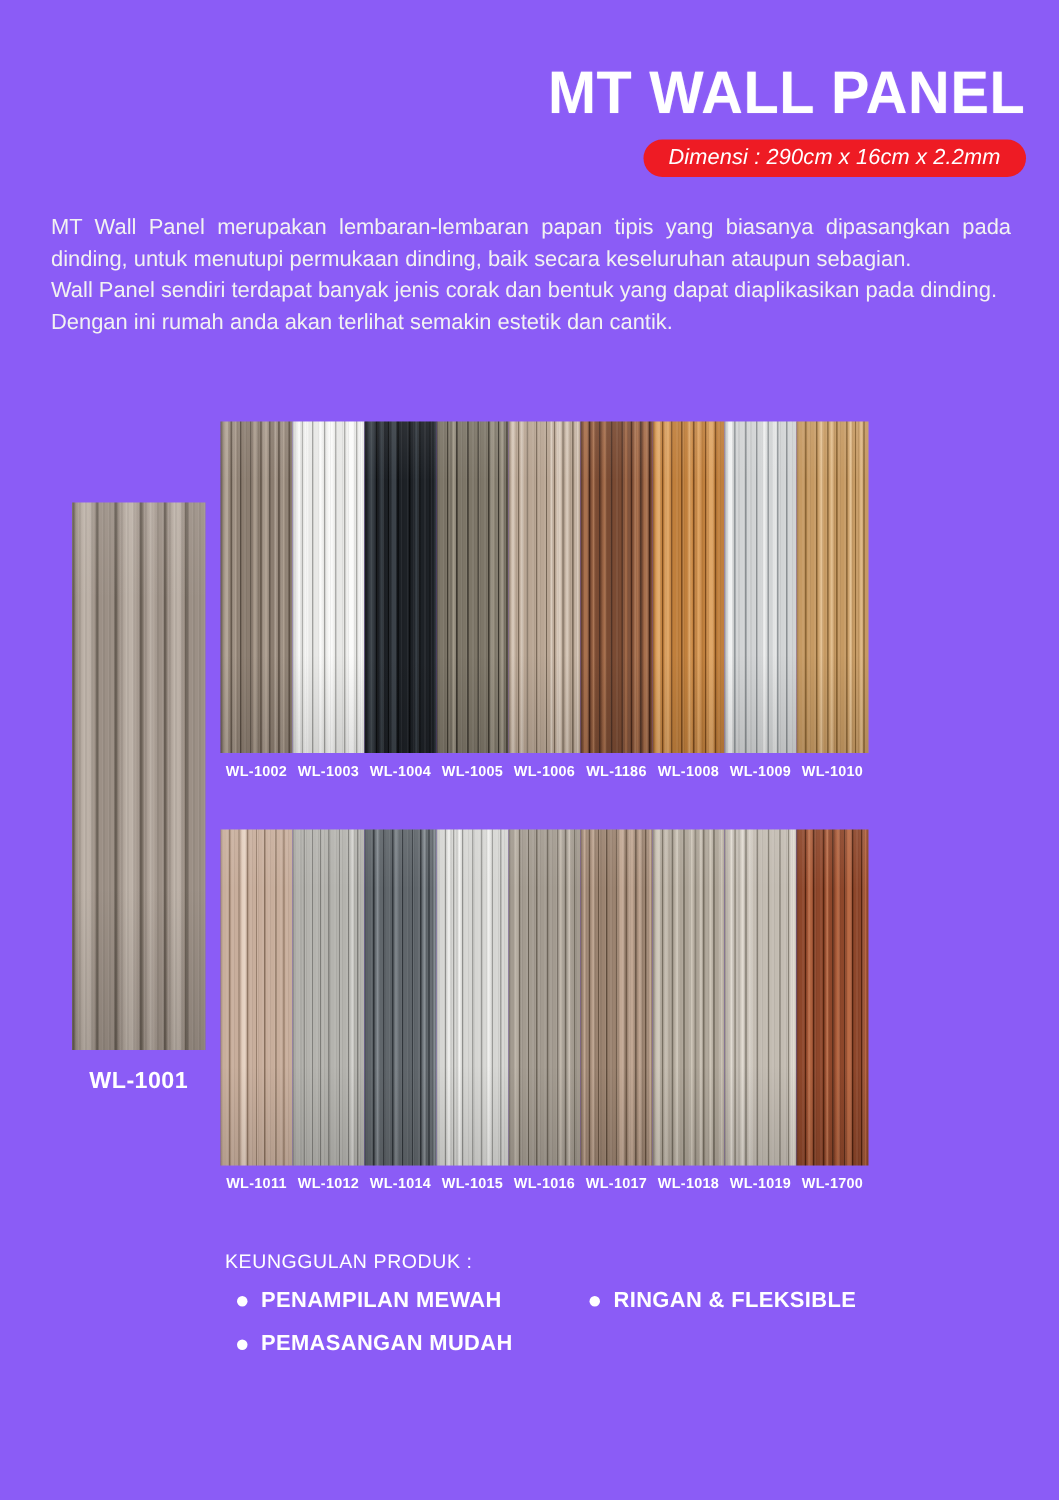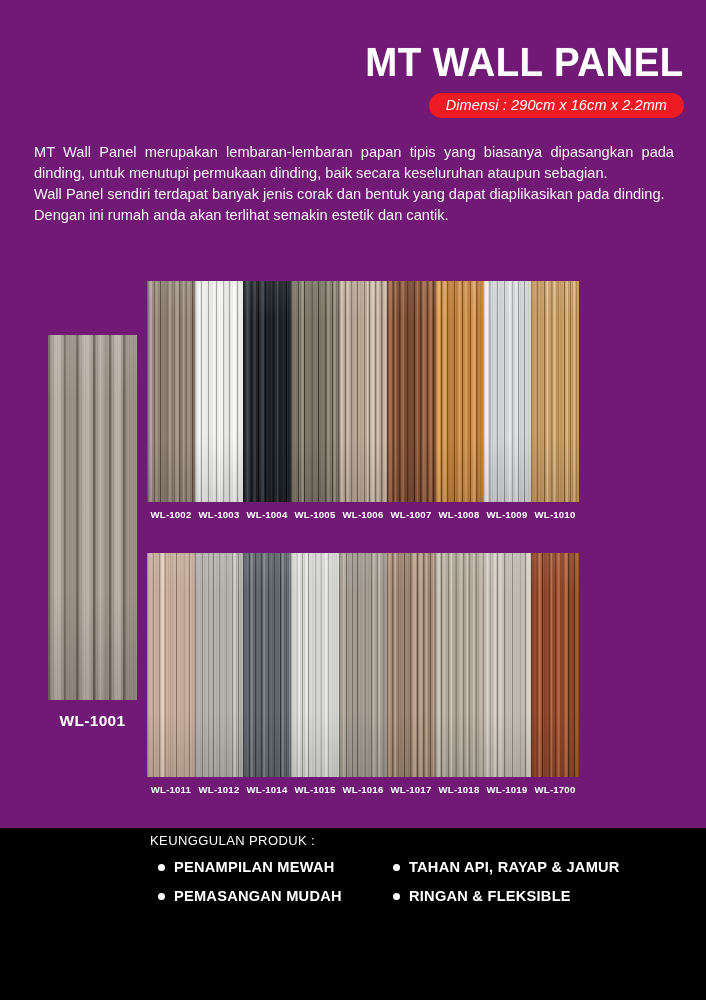--- a/index.html
+++ b/index.html
@@ -7,22 +7,22 @@
 
   html, body {
     width:706px; height:1000px;
     background:#000;
     font-family:"Liberation Sans", sans-serif;
     overflow:hidden;
   }
 
   .page {
     position:relative;
-    width:706px; height:828px;
-    background:#701a75;
+    width:706px; height:1000px;
+    background:#8b5cf6;
   }
 
   
   .header {
     position:absolute;
     top:42px; right:22px;
     text-align:right;
   }
   .title {
     font-size:40px;
@@ -178,21 +178,21 @@
       <div class="swatch">
         <div class="chip" style="background: linear-gradient(rgba(255, 255, 255, 0.07) 0%, rgba(255, 255, 255, 0) 18%, rgba(0, 0, 0, 0) 70%, rgba(0, 0, 0, 0.1) 100%), repeating-linear-gradient(90deg, rgba(255, 255, 255, 0.05) 0px, rgba(255, 255, 255, 0.05) 1px, rgba(0, 0, 0, 0.05) 1px, rgba(0, 0, 0, 0.05) 2px, rgba(255, 255, 255, 0) 2px, rgba(255, 255, 255, 0) 4px), linear-gradient(90deg, rgb(63, 58, 49) 0%, rgb(63, 58, 49) 0.88%, rgb(125, 118, 104) 2.5%, rgb(125, 118, 104) 6.92%, rgb(125, 118, 104) 10.43%, rgb(125, 118, 104) 14.22%, rgb(63, 58, 49) 14.72%, rgb(63, 58, 49) 15.49%, rgb(125, 118, 104) 16.92%, rgb(125, 118, 104) 20.79%, rgb(165, 157, 141) 23.86%, rgb(125, 118, 104) 27.18%, rgb(63, 58, 49) 27.62%, rgb(63, 58, 49) 28.54%, rgb(125, 118, 104) 30.24%, rgb(125, 118, 104) 34.85%, rgb(125, 118, 104) 38.52%, rgb(125, 118, 104) 42.48%, rgb(63, 58, 49) 43%, rgb(63, 58, 49) 43.85%, rgb(125, 118, 104) 45.42%, rgb(125, 118, 104) 49.69%, rgb(125, 118, 104) 53.08%, rgb(125, 118, 104) 56.74%, rgb(63, 58, 49) 57.23%, rgb(63, 58, 49) 58.11%, rgb(125, 118, 104) 59.74%, rgb(125, 118, 104) 64.19%, rgb(125, 118, 104) 67.72%, rgb(125, 118, 104) 71.54%, rgb(63, 58, 49) 72.04%, rgb(63, 58, 49) 72.84%, rgb(125, 118, 104) 74.33%, rgb(165, 157, 141) 78.36%, rgb(125, 118, 104) 81.57%, rgb(125, 118, 104) 85.03%, rgb(63, 58, 49) 85.49%, rgb(63, 58, 49) 86.2%, rgb(125, 118, 104) 87.5%, rgb(165, 157, 141) 91.06%, rgb(125, 118, 104) 93.88%, rgb(125, 118, 104) 96.93%, rgb(63, 58, 49) 97.33%, rgb(63, 58, 49) 98.1%, rgb(125, 118, 104) 99.53%, rgb(125, 118, 104) 100%, rgb(125, 118, 104) 100%, rgb(125, 118, 104) 99.56%);"></div>
         <div class="cap">WL-1005</div>
       </div>
       <div class="swatch">
         <div class="chip" style="background: linear-gradient(rgba(255, 255, 255, 0.07) 0%, rgba(255, 255, 255, 0) 18%, rgba(0, 0, 0, 0) 70%, rgba(0, 0, 0, 0.1) 100%), repeating-linear-gradient(90deg, rgba(255, 255, 255, 0.05) 0px, rgba(255, 255, 255, 0.05) 1px, rgba(0, 0, 0, 0.05) 1px, rgba(0, 0, 0, 0.05) 2px, rgba(255, 255, 255, 0) 2px, rgba(255, 255, 255, 0) 4px), linear-gradient(90deg, rgb(122, 106, 90) 0%, rgb(122, 106, 90) 0.8%, rgb(185, 166, 148) 2.29%, rgb(220, 206, 192) 6.32%, rgb(185, 166, 148) 9.53%, rgb(185, 166, 148) 12.99%, rgb(122, 106, 90) 13.45%, rgb(122, 106, 90) 14.15%, rgb(185, 166, 148) 15.46%, rgb(220, 206, 192) 19.01%, rgb(185, 166, 148) 21.84%, rgb(185, 166, 148) 24.88%, rgb(122, 106, 90) 25.29%, rgb(122, 106, 90) 26.06%, rgb(185, 166, 148) 27.49%, rgb(185, 166, 148) 31.37%, rgb(185, 166, 148) 34.46%, rgb(185, 166, 148) 37.79%, rgb(122, 106, 90) 38.23%, rgb(122, 106, 90) 39.06%, rgb(185, 166, 148) 40.59%, rgb(185, 166, 148) 44.75%, rgb(185, 166, 148) 48.06%, rgb(185, 166, 148) 51.64%, rgb(122, 106, 90) 52.11%, rgb(122, 106, 90) 52.77%, rgb(185, 166, 148) 53.99%, rgb(185, 166, 148) 57.31%, rgb(220, 206, 192) 59.95%, rgb(185, 166, 148) 62.81%, rgb(122, 106, 90) 63.18%, rgb(122, 106, 90) 63.89%, rgb(185, 166, 148) 65.22%, rgb(220, 206, 192) 68.82%, rgb(220, 206, 192) 71.67%, rgb(185, 166, 148) 74.76%, rgb(122, 106, 90) 75.17%, rgb(122, 106, 90) 75.97%, rgb(185, 166, 148) 77.46%, rgb(220, 206, 192) 81.49%, rgb(185, 166, 148) 84.7%, rgb(185, 166, 148) 88.16%, rgb(122, 106, 90) 88.62%, rgb(122, 106, 90) 89.61%, rgb(185, 166, 148) 91.45%, rgb(220, 206, 192) 96.45%, rgb(185, 166, 148) 98.05%, rgb(185, 166, 148) 99.43%);"></div>
         <div class="cap">WL-1006</div>
       </div>
       <div class="swatch">
         <div class="chip" style="background: linear-gradient(rgba(255, 255, 255, 0.07) 0%, rgba(255, 255, 255, 0) 18%, rgba(0, 0, 0, 0) 70%, rgba(0, 0, 0, 0.1) 100%), repeating-linear-gradient(90deg, rgba(255, 255, 255, 0.05) 0px, rgba(255, 255, 255, 0.05) 1px, rgba(0, 0, 0, 0.05) 1px, rgba(0, 0, 0, 0.05) 2px, rgba(255, 255, 255, 0) 2px, rgba(255, 255, 255, 0) 4px), linear-gradient(90deg, rgb(67, 37, 24) 0%, rgb(67, 37, 24) 0.71%, rgb(122, 75, 51) 2.04%, rgb(169, 113, 78) 5.63%, rgb(169, 113, 78) 8.49%, rgb(122, 75, 51) 11.58%, rgb(67, 37, 24) 11.99%, rgb(67, 37, 24) 12.79%, rgb(122, 75, 51) 14.27%, rgb(169, 113, 78) 18.31%, rgb(122, 75, 51) 21.52%, rgb(122, 75, 51) 24.98%, rgb(67, 37, 24) 25.44%, rgb(67, 37, 24) 26.43%, rgb(122, 75, 51) 28.27%, rgb(169, 113, 78) 33.27%, rgb(122, 75, 51) 37.24%, rgb(122, 75, 51) 41.53%, rgb(67, 37, 24) 42.1%, rgb(67, 37, 24) 43%, rgb(122, 75, 51) 44.68%, rgb(122, 75, 51) 49.23%, rgb(122, 75, 51) 52.85%, rgb(122, 75, 51) 56.75%, rgb(67, 37, 24) 57.27%, rgb(67, 37, 24) 58.02%, rgb(122, 75, 51) 59.42%, rgb(169, 113, 78) 63.23%, rgb(122, 75, 51) 66.26%, rgb(122, 75, 51) 69.53%, rgb(67, 37, 24) 69.96%, rgb(67, 37, 24) 70.76%, rgb(122, 75, 51) 72.24%, rgb(169, 113, 78) 76.27%, rgb(169, 113, 78) 79.48%, rgb(122, 75, 51) 82.94%, rgb(67, 37, 24) 83.4%, rgb(67, 37, 24) 84.12%, rgb(122, 75, 51) 85.47%, rgb(169, 113, 78) 89.14%, rgb(169, 113, 78) 92.05%, rgb(122, 75, 51) 95.19%, rgb(67, 37, 24) 95.61%, rgb(67, 37, 24) 96.46%, rgb(122, 75, 51) 98.04%, rgb(122, 75, 51) 100%, rgb(122, 75, 51) 100%, rgb(122, 75, 51) 99.51%);"></div>
-        <div class="cap">WL-1007</div>
+        <div class="cap">WL-1186</div>
       </div>
       <div class="swatch">
         <div class="chip" style="background: linear-gradient(rgba(255, 255, 255, 0.07) 0%, rgba(255, 255, 255, 0) 18%, rgba(0, 0, 0, 0) 70%, rgba(0, 0, 0, 0.1) 100%), repeating-linear-gradient(90deg, rgba(255, 255, 255, 0.05) 0px, rgba(255, 255, 255, 0.05) 1px, rgba(0, 0, 0, 0.05) 1px, rgba(0, 0, 0, 0.05) 2px, rgba(255, 255, 255, 0) 2px, rgba(255, 255, 255, 0) 4px), linear-gradient(90deg, rgb(122, 74, 29) 0%, rgb(122, 74, 29) 0.8%, rgb(192, 127, 60) 2.28%, rgb(224, 167, 103) 6.32%, rgb(224, 167, 103) 9.52%, rgb(192, 127, 60) 12.98%, rgb(122, 74, 29) 13.44%, rgb(122, 74, 29) 14.17%, rgb(192, 127, 60) 15.52%, rgb(224, 167, 103) 19.18%, rgb(224, 167, 103) 22.09%, rgb(192, 127, 60) 25.23%, rgb(122, 74, 29) 25.65%, rgb(122, 74, 29) 26.5%, rgb(192, 127, 60) 28.08%, rgb(192, 127, 60) 32.39%, rgb(192, 127, 60) 35.8%, rgb(192, 127, 60) 39.5%, rgb(122, 74, 29) 39.98%, rgb(122, 74, 29) 40.97%, rgb(192, 127, 60) 42.81%, rgb(192, 127, 60) 47.8%, rgb(224, 167, 103) 51.77%, rgb(192, 127, 60) 56.05%, rgb(122, 74, 29) 56.62%, rgb(122, 74, 29) 57.59%, rgb(192, 127, 60) 59.39%, rgb(224, 167, 103) 64.27%, rgb(192, 127, 60) 68.16%, rgb(192, 127, 60) 72.35%, rgb(122, 74, 29) 72.91%, rgb(122, 74, 29) 73.73%, rgb(192, 127, 60) 75.24%, rgb(224, 167, 103) 79.36%, rgb(224, 167, 103) 82.64%, rgb(192, 127, 60) 86.18%, rgb(122, 74, 29) 86.64%, rgb(122, 74, 29) 87.56%, rgb(192, 127, 60) 89.27%, rgb(192, 127, 60) 93.89%, rgb(192, 127, 60) 96.64%, rgb(192, 127, 60) 99.48%);"></div>
         <div class="cap">WL-1008</div>
       </div>
       <div class="swatch">
         <div class="chip" style="background: linear-gradient(rgba(255, 255, 255, 0.07) 0%, rgba(255, 255, 255, 0) 18%, rgba(0, 0, 0, 0) 70%, rgba(0, 0, 0, 0.1) 100%), repeating-linear-gradient(90deg, rgba(255, 255, 255, 0.05) 0px, rgba(255, 255, 255, 0.05) 1px, rgba(0, 0, 0, 0.05) 1px, rgba(0, 0, 0, 0.05) 2px, rgba(255, 255, 255, 0) 2px, rgba(255, 255, 255, 0) 4px), linear-gradient(90deg, rgb(146, 151, 154) 0%, rgb(146, 151, 154) 0.82%, rgb(210, 212, 213) 2.34%, rgb(240, 241, 241) 6.46%, rgb(240, 241, 241) 9.73%, rgb(210, 212, 213) 13.27%, rgb(146, 151, 154) 13.74%, rgb(146, 151, 154) 14.65%, rgb(210, 212, 213) 16.36%, rgb(210, 212, 213) 20.99%, rgb(210, 212, 213) 24.67%, rgb(210, 212, 213) 28.64%, rgb(146, 151, 154) 29.16%, rgb(146, 151, 154) 30.02%, rgb(210, 212, 213) 31.62%, rgb(210, 212, 213) 35.96%, rgb(210, 212, 213) 39.4%, rgb(210, 212, 213) 43.12%, rgb(146, 151, 154) 43.62%, rgb(146, 151, 154) 44.59%, rgb(210, 212, 213) 46.4%, rgb(210, 212, 213) 51.31%, rgb(240, 241, 241) 55.21%, rgb(210, 212, 213) 59.43%, rgb(146, 151, 154) 59.98%, rgb(146, 151, 154) 60.79%, rgb(210, 212, 213) 62.3%, rgb(210, 212, 213) 66.39%, rgb(240, 241, 241) 69.65%, rgb(210, 212, 213) 73.16%, rgb(146, 151, 154) 73.62%, rgb(146, 151, 154) 74.35%, rgb(210, 212, 213) 75.71%, rgb(210, 212, 213) 79.4%, rgb(210, 212, 213) 82.33%, rgb(210, 212, 213) 85.5%, rgb(146, 151, 154) 85.91%, rgb(146, 151, 154) 86.81%, rgb(210, 212, 213) 88.46%, rgb(210, 212, 213) 92.97%, rgb(210, 212, 213) 96.13%, rgb(210, 212, 213) 99.49%);"></div>
         <div class="cap">WL-1009</div>
       </div>
       <div class="swatch">
@@ -249,23 +249,19 @@
             <span>PENAMPILAN MEWAH</span>
           </div>
           <div class="adv-item">
             <span class="dot"></span>
             <span>PEMASANGAN MUDAH</span>
           </div>
         </div>
       <div class="adv-col" id="adv-col-right">
           <div class="adv-item">
             <span class="dot"></span>
-            <span>TAHAN API, RAYAP &amp; JAMUR</span>
-          </div>
-          <div class="adv-item">
-            <span class="dot"></span>
             <span>RINGAN &amp; FLEKSIBLE</span>
           </div>
         </div>
     </div>
   </div>
 
 </div>
 
 </body></html>

